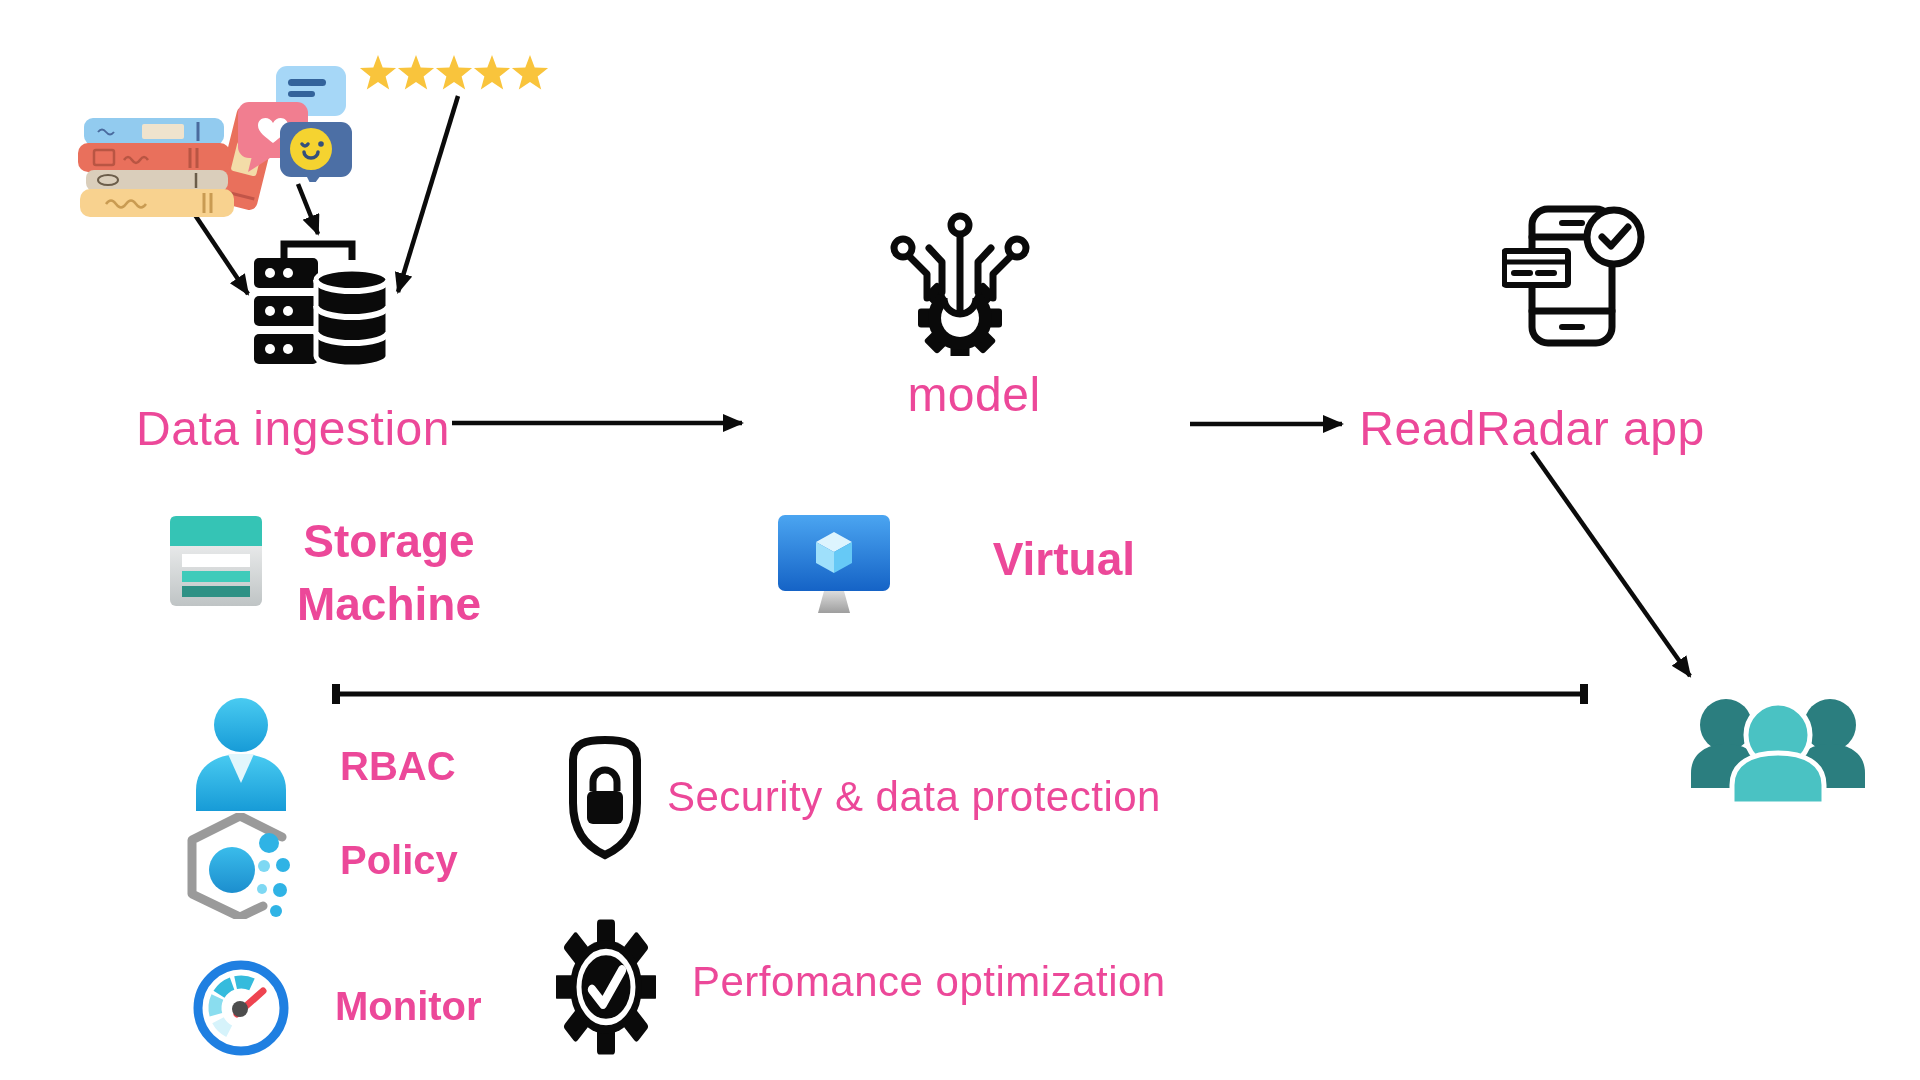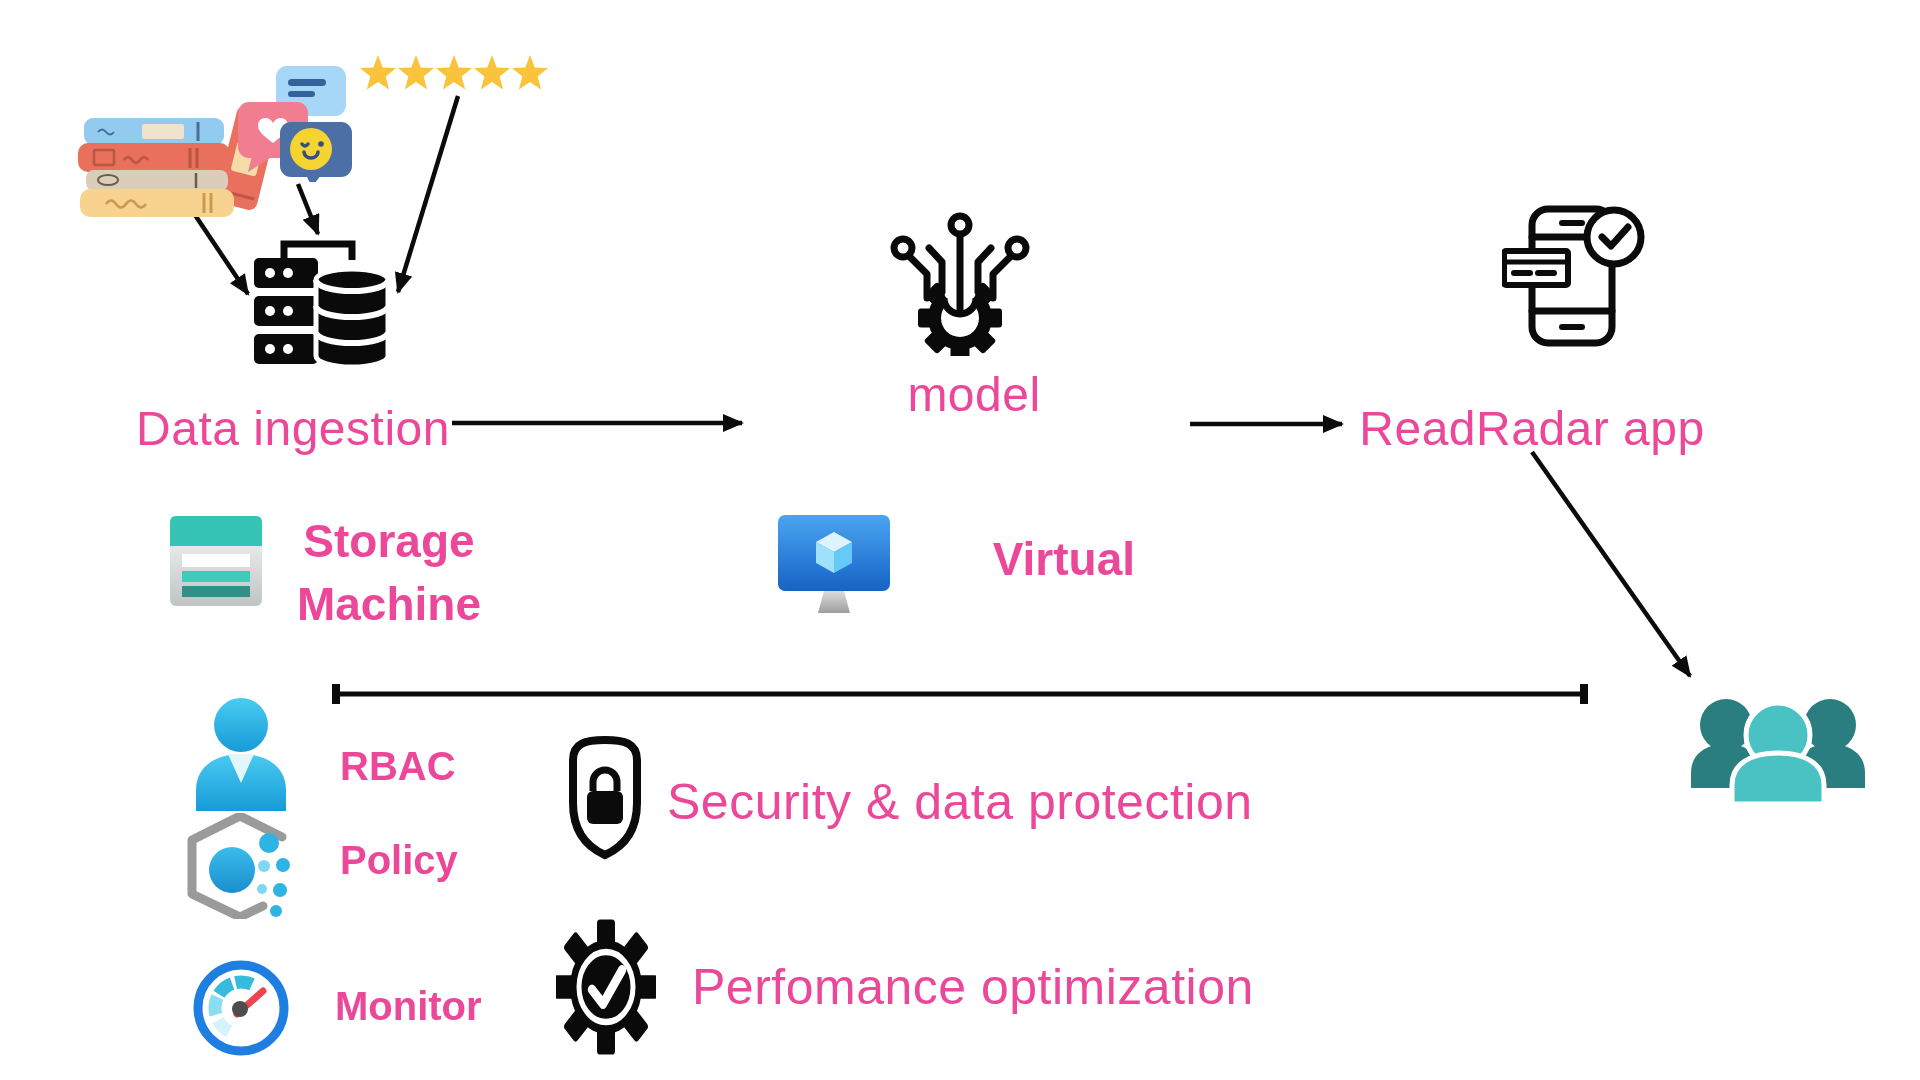--- a/index.html
+++ b/index.html
@@ -7,21 +7,21 @@
     position:relative;width:1920px;height:1080px;background:#ffffff;
     font-family:"Liberation Sans", sans-serif;color:#ec4899;overflow:hidden;
   }
   .abs{position:absolute;}
   .lbl{white-space:nowrap;line-height:1.3;}
   .flow-lbl{font-size:48px;font-weight:400;letter-spacing:.5px;text-align:center;}
   .flow-lbl .ln{display:block;line-height:66px;}
   .res-lbl{font-size:46px;font-weight:700;text-align:center;}
   .res-lbl .ln{display:block;line-height:63px;}
   .gov-lbl{font-size:40px;font-weight:700;}
-  .prac-lbl{font-size:50px;font-weight:400;letter-spacing:.5px;}
+  .prac-lbl{font-size:42px;font-weight:400;letter-spacing:.5px;}
   svg{display:block;}
   #overlay{position:absolute;left:0;top:0;pointer-events:none;}
 </style>
 </head>
 <body>
 
 <div id="canvas">
 
   <svg id="overlay" width="1920" height="1080" viewBox="0 0 1920 1080">
     <defs>

